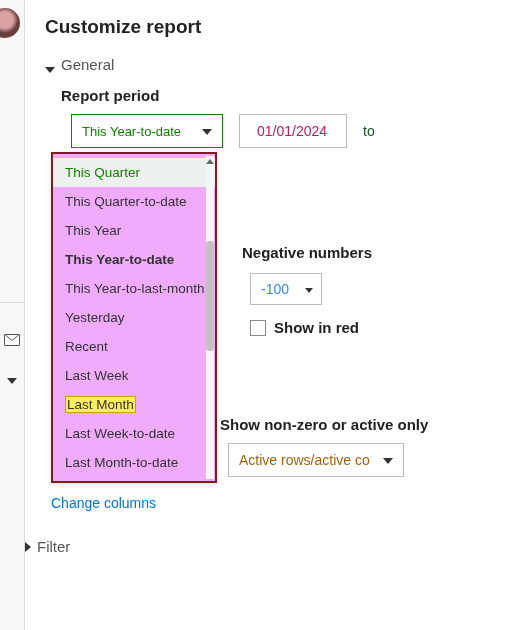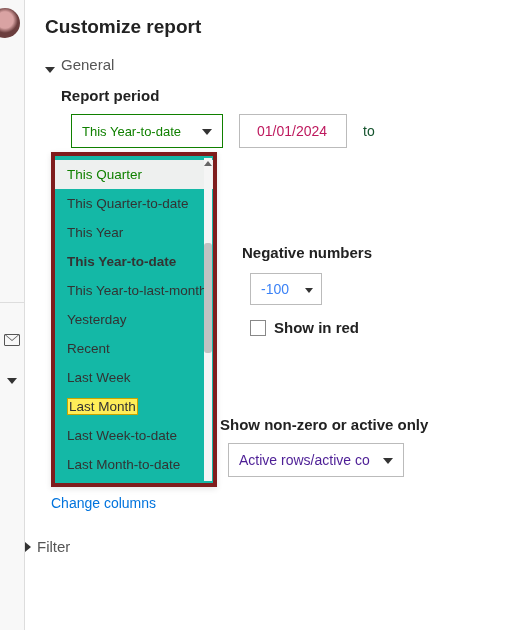--- a/index.html
+++ b/index.html
@@ -146,22 +146,22 @@
   }
   .to-label {
     font-size: 14px;
     color: #14532d;
   }
 
   .dropdown {
     position: absolute;
     left: 51px; top: 152px;
     width: 166px;
-    background: #14b8a6;
-    border: 4px solid #7f1d1d;
+    background: #f0abfc;
+    border: 2px solid #7f1d1d;
     box-shadow: 0 2px 6px rgba(0,0,0,0.1);
     z-index: 10;
   }
   .dropdown-inner {
     position: relative;
     padding-top: 4px;
     padding-bottom: 4px;
   }
   .dropdown-option {
     padding: 7px 12px 7px 12px;
@@ -261,21 +261,21 @@
     font-weight: 600;
     margin-bottom: 10px;
   }
   .nonzero-select {
     width: 176px; height: 34px;
     border: 1px solid #bbb;
     display: flex;
     align-items: center;
     padding: 0 10px;
     font-size: 14px;
-    color: #4c1d95;
+    color: #a16207;
     position: relative;
     margin-left: 8px;
     cursor: pointer;
     overflow: hidden;
   }
   .nonzero-select .caret {
     position: absolute;
     right: 10px; top: 14px;
     width: 0; height: 0;
     border-left: 5px solid transparent;

